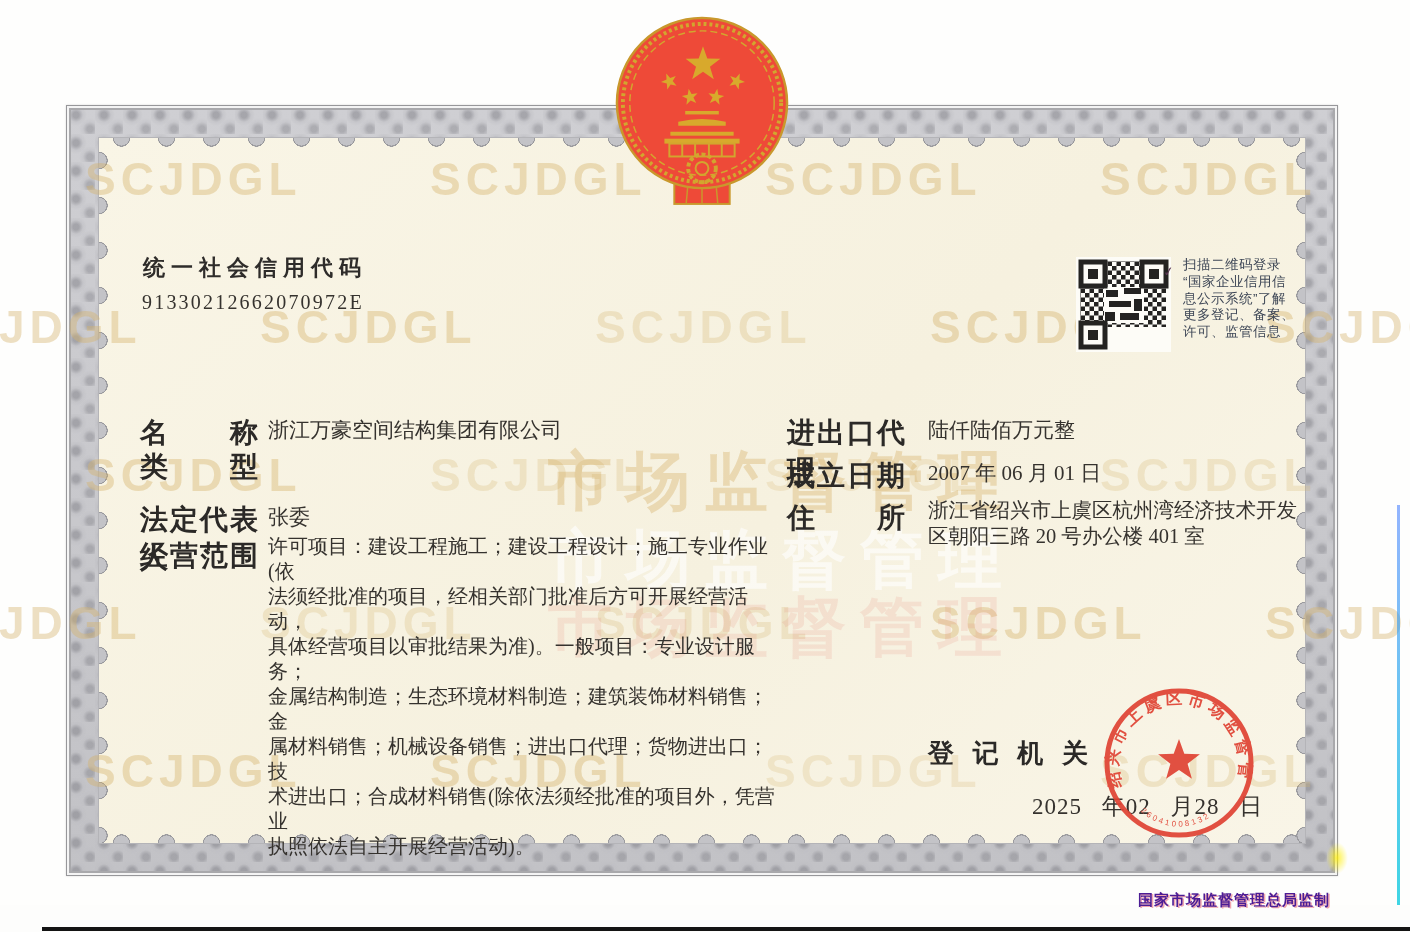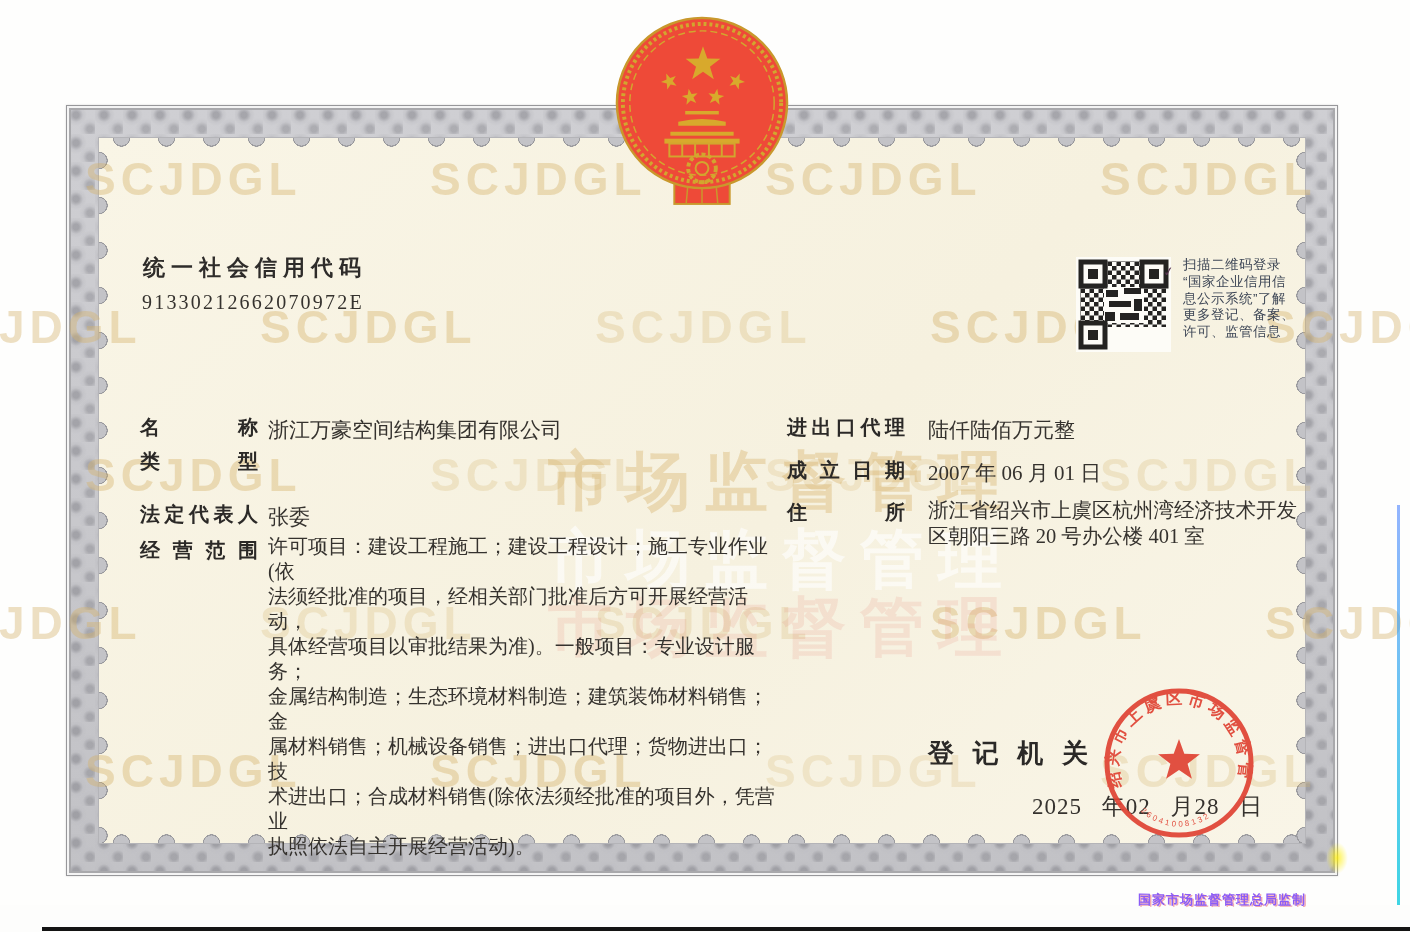--- a/index.html
+++ b/index.html
@@ -36,37 +36,37 @@
   
   .wm{position:absolute;z-index:2;font-weight:bold;font-size:46px;letter-spacing:5px;
       color:rgba(213,178,106,.40);white-space:nowrap;user-select:none;}
   .wm-big{position:absolute;z-index:2;font-weight:bold;font-size:64px;letter-spacing:14px;
       white-space:nowrap;user-select:none;}
 
   
   .abs{position:absolute;z-index:3;}
   .hei{font-family:"Liberation Sans",sans-serif;color:#2e2c2a;text-align:center;}
   .song{font-family:"Liberation Serif",serif;color:#35322e;}
-  .lbl{font-weight:bold;font-size:20px;text-align:justify;text-align-last:justify;color:#2b2927;}
+  .lbl{font-weight:bold;font-size:28px;text-align:justify;text-align-last:justify;color:#2b2927;}
   .val{font-size:21px;}
   .ml{white-space:pre-line;}
 
   .title{font-weight:bold;font-size:96px;letter-spacing:44px;white-space:nowrap;
     background:linear-gradient(180deg,#bb9a30 0%,#9a7c16 45%,#8a6e10 70%,#b2922c 100%);
     -webkit-background-clip:text;background-clip:text;color:transparent;
     text-shadow:0 0 1px rgba(130,104,20,.25);}
 
   .qr-caption{font-size:13.5px;line-height:16.8px;color:#3d4656;letter-spacing:.5px;}
 
   .regauth{font-weight:bold;font-size:26px;width:160px;text-align:justify;text-align-last:justify;color:#2b2927;}
   .regdate{font-size:23px;word-spacing:13px;letter-spacing:1px;}
 
   .footer-left-label{font-size:17px;font-weight:bold;color:#2ba49c;letter-spacing:.5px;}
   .footer-url{font-size:17px;color:#3f7fd6;text-shadow:1.5px 0 0 rgba(235,70,170,.45);}
-  .footer-right{font-size:13px;font-weight:bold;color:#8b5cf6;letter-spacing:1px;
+  .footer-right{font-size:15px;font-weight:bold;color:#4c1d95;letter-spacing:1px;
     text-shadow:1.5px .5px 0 rgba(230,80,95,.5);}
 
   
   .bottom-bar{position:absolute;left:42px;right:0;top:927px;height:4px;background:#141414;z-index:5;}
   .edge-line{position:absolute;left:1397px;top:505px;width:3px;bottom:0;z-index:5;
     background:linear-gradient(180deg,rgba(60,120,255,.55),rgba(0,200,220,.75));}
   .smudge{position:absolute;left:1326px;top:842px;width:22px;height:32px;z-index:4;
     background:radial-gradient(ellipse at center,rgba(255,238,0,.75),rgba(255,238,0,0) 70%);}
   .checkmark{position:absolute;left:1163px;top:264px;z-index:4;color:#5a3752;font-size:13px;transform:rotate(-8deg);}
 </style>

